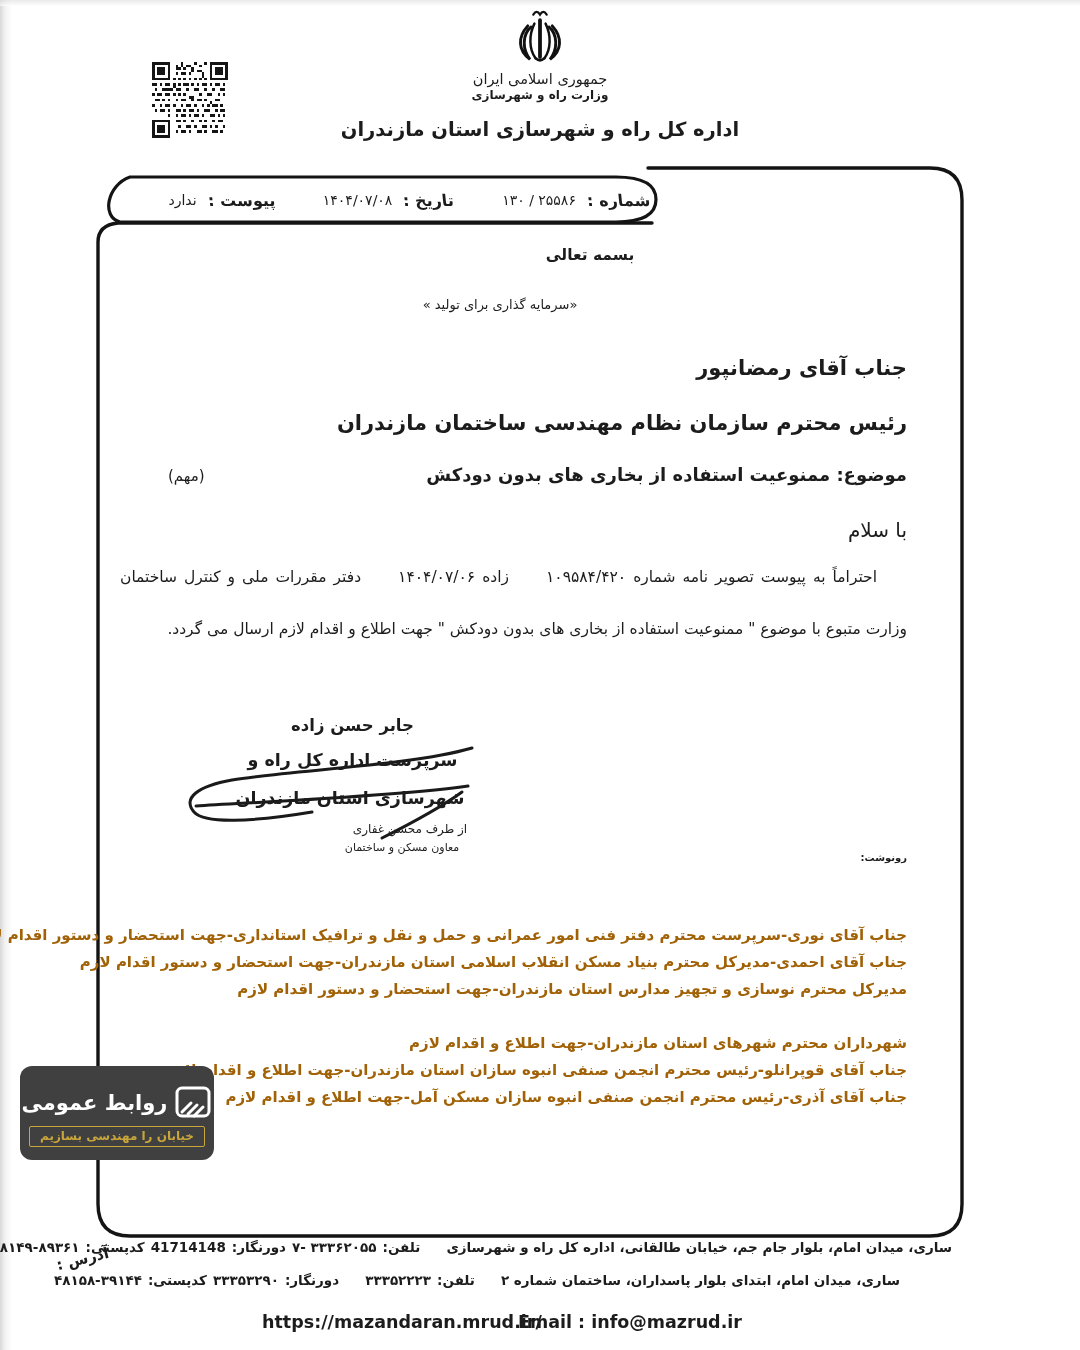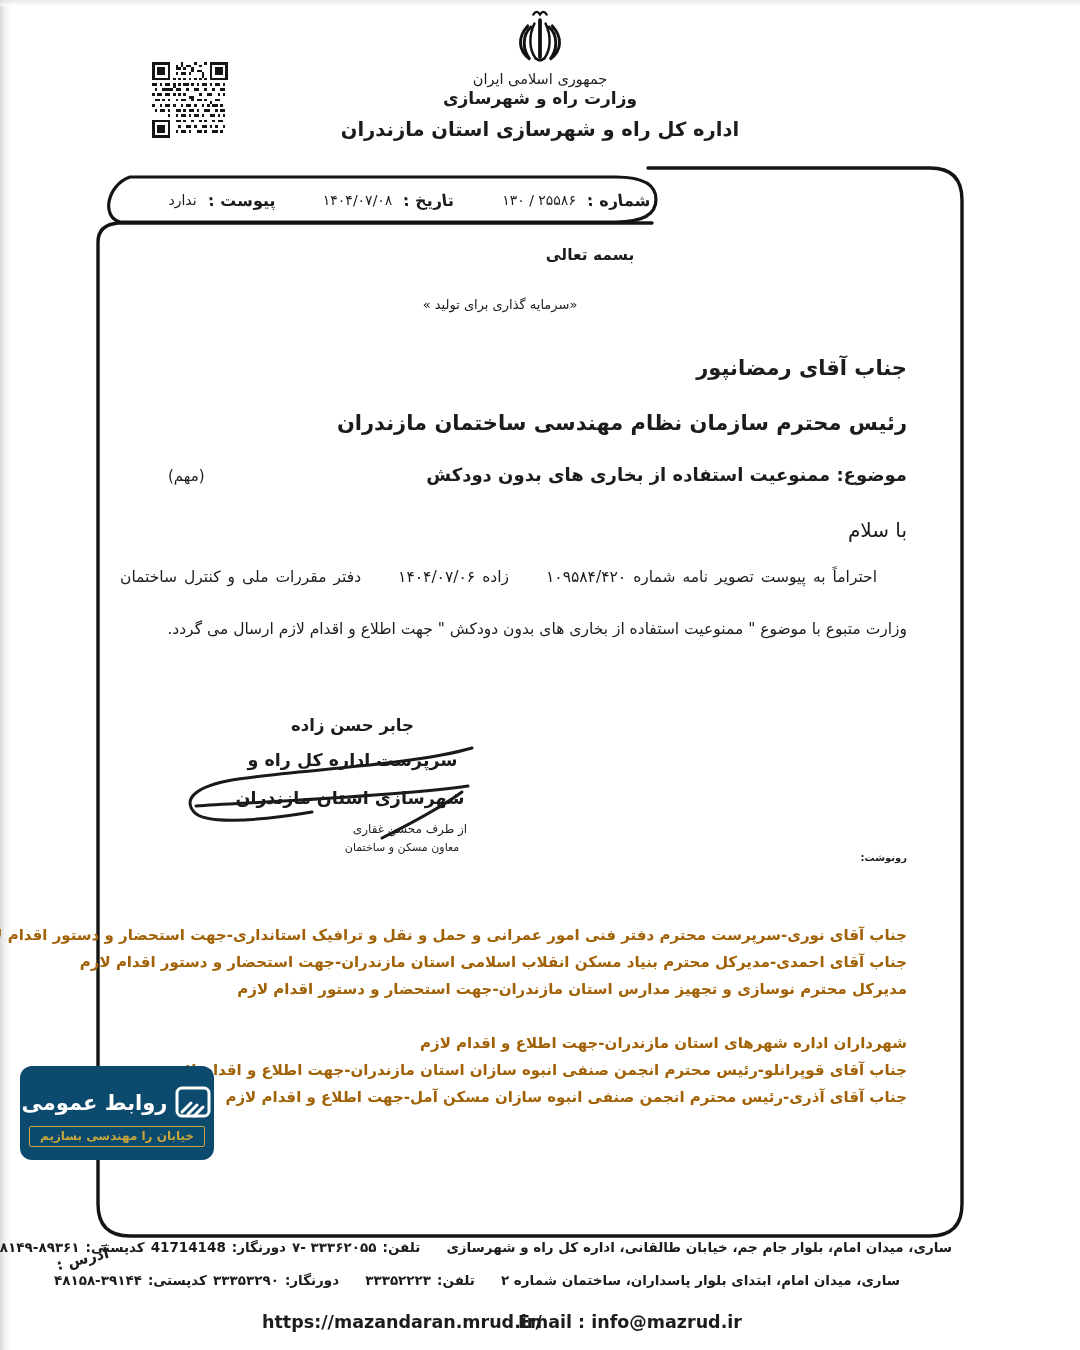--- a/index.html
+++ b/index.html
@@ -10,21 +10,21 @@
   .center{text-align:center;}
   .nowrap{white-space:nowrap;}
   .num{direction:ltr;unicode-bidi:isolate;display:inline-block;}
   
   .edge-left{left:0;top:0;width:12px;height:1350px;
      background:linear-gradient(90deg,#b9b9b9 0,#e7e7e7 5px,#ffffff 12px);opacity:.55;}
   .edge-top{left:0;top:0;width:1080px;height:6px;
      background:linear-gradient(180deg,#dcdcdc 0,#ffffff 6px);opacity:.6;}
   
   .hdr-country{left:290px;top:62px;width:500px;font-size:14.5px;font-weight:normal;margin-top:9px;}
-  .hdr-ministry{left:290px;top:88px;width:500px;font-size:17px;font-weight:bold;}
+  .hdr-ministry{left:290px;top:88px;width:500px;font-size:12px;font-weight:bold;}
   .hdr-dept{left:290px;top:118px;width:500px;font-size:19.5px;font-weight:bold;}
   
   .meta{left:112px;top:181px;width:538px;height:38px;display:flex;flex-direction:row;
         direction:rtl;align-items:center;gap:11px;padding-right:6px;z-index:3;}
   .meta .lbl{font-weight:bold;font-size:16px;transform:skewX(6deg);}
   .meta .val{font-size:14px;}
   .meta .gap{width:26px;}
   
   .basmala{left:490px;top:246px;width:200px;font-size:15.5px;font-weight:bold;}
   .slogan{left:420px;top:297px;width:160px;font-size:13px;}
@@ -167,21 +167,21 @@
   <div class="abs fa center nowrap sig-name ontop">جابر حسن زاده</div>
   <div class="abs fa center nowrap sig-t1 ontop">سرپرست اداره کل راه و</div>
   <div class="abs fa center nowrap sig-t2 ontop">شهرسازی استان مازندران</div>
   <div class="abs fa center nowrap sig-d1 ontop">از طرف محسن غفاری</div>
   <div class="abs fa center nowrap sig-d2 ontop">معاون مسکن و ساختمان</div>
 
   <div class="abs fa nowrap cc-head ontop">رونوشت:</div>
   <div class="abs fa nowrap cc-item ontop" style="top:926px;">جناب آقای نوری-سرپرست محترم دفتر فنی امور عمرانی و حمل و نقل و ترافیک  استانداری-جهت استحضار و دستور اقدام لازم</div>
   <div class="abs fa nowrap cc-item ontop" style="top:953px;">جناب آقای احمدی-مدیرکل محترم بنیاد مسکن انقلاب اسلامی استان مازندران-جهت استحضار و دستور اقدام لازم</div>
   <div class="abs fa nowrap cc-item ontop" style="top:980px;">مدیرکل محترم نوسازی و تجهیز مدارس استان مازندران-جهت استحضار و دستور اقدام لازم</div>
-  <div class="abs fa nowrap cc-item ontop" style="top:1034px;">شهرداران اداره شهرهای استان مازندران-جهت اطلاع و اقدام لازم</div>
+  <div class="abs fa nowrap cc-item ontop" style="top:1034px;">شهرداران محترم شهرهای استان مازندران-جهت اطلاع و اقدام لازم</div>
   <div class="abs fa nowrap cc-item ontop" style="top:1061px;">جناب آقای قوپرانلو-رئیس محترم انجمن صنفی انبوه سازان استان مازندران-جهت اطلاع و اقدام لازم</div>
   <div class="abs fa nowrap cc-item ontop" style="top:1088px;">جناب آقای آذری-رئیس محترم انجمن صنفی انبوه سازان مسکن آمل-جهت اطلاع و اقدام لازم</div>
 
   <div class="abs fa nowrap addr-lbl ontop">آدرس :</div>
 
   <div class="abs foot f1 ontop">
     <span class="fa">ساری، میدان امام، بلوار جام جم، خیابان طالقانی، اداره کل راه و شهرسازی</span>
     <span class="sp"></span>
     <span class="fa">تلفن:</span>
     <span class="num">۷- ۳۳۳۶۲۰۵۵</span>
@@ -202,21 +202,21 @@
     <span class="fa">کدپستی:</span>
     <span class="num">۴۸۱۵۸-۳۹۱۴۴</span>
   </div>
 
   <div class="abs url ontop">https://mazandaran.mrud.ir/</div>
   <div class="abs email ontop">
     <span>Email :</span>
     <span>info@mazrud.ir</span>
   </div>
 
-  <div class="abs badge" id="wm-badge" style="background: #0c4a6e;">
+  <div class="abs badge" id="wm-badge" style="background: #404040;">
     <div class="badge-row1">
       <svg width="38" height="33" viewBox="0 0 38 33">
         <rect x="3" y="2" width="32" height="28" rx="5" fill="none" stroke="#ffffff" stroke-width="3"></rect>
         <g stroke="#ffffff" stroke-width="3" stroke-linecap="round">
           <line x1="8" y1="26" x2="17" y2="17"></line>
           <line x1="14" y1="28" x2="23" y2="19"></line>
           <line x1="20" y1="30" x2="29" y2="21"></line>
         </g>
       </svg>
       <span class="badge-title fa">روابط عمومی</span>

